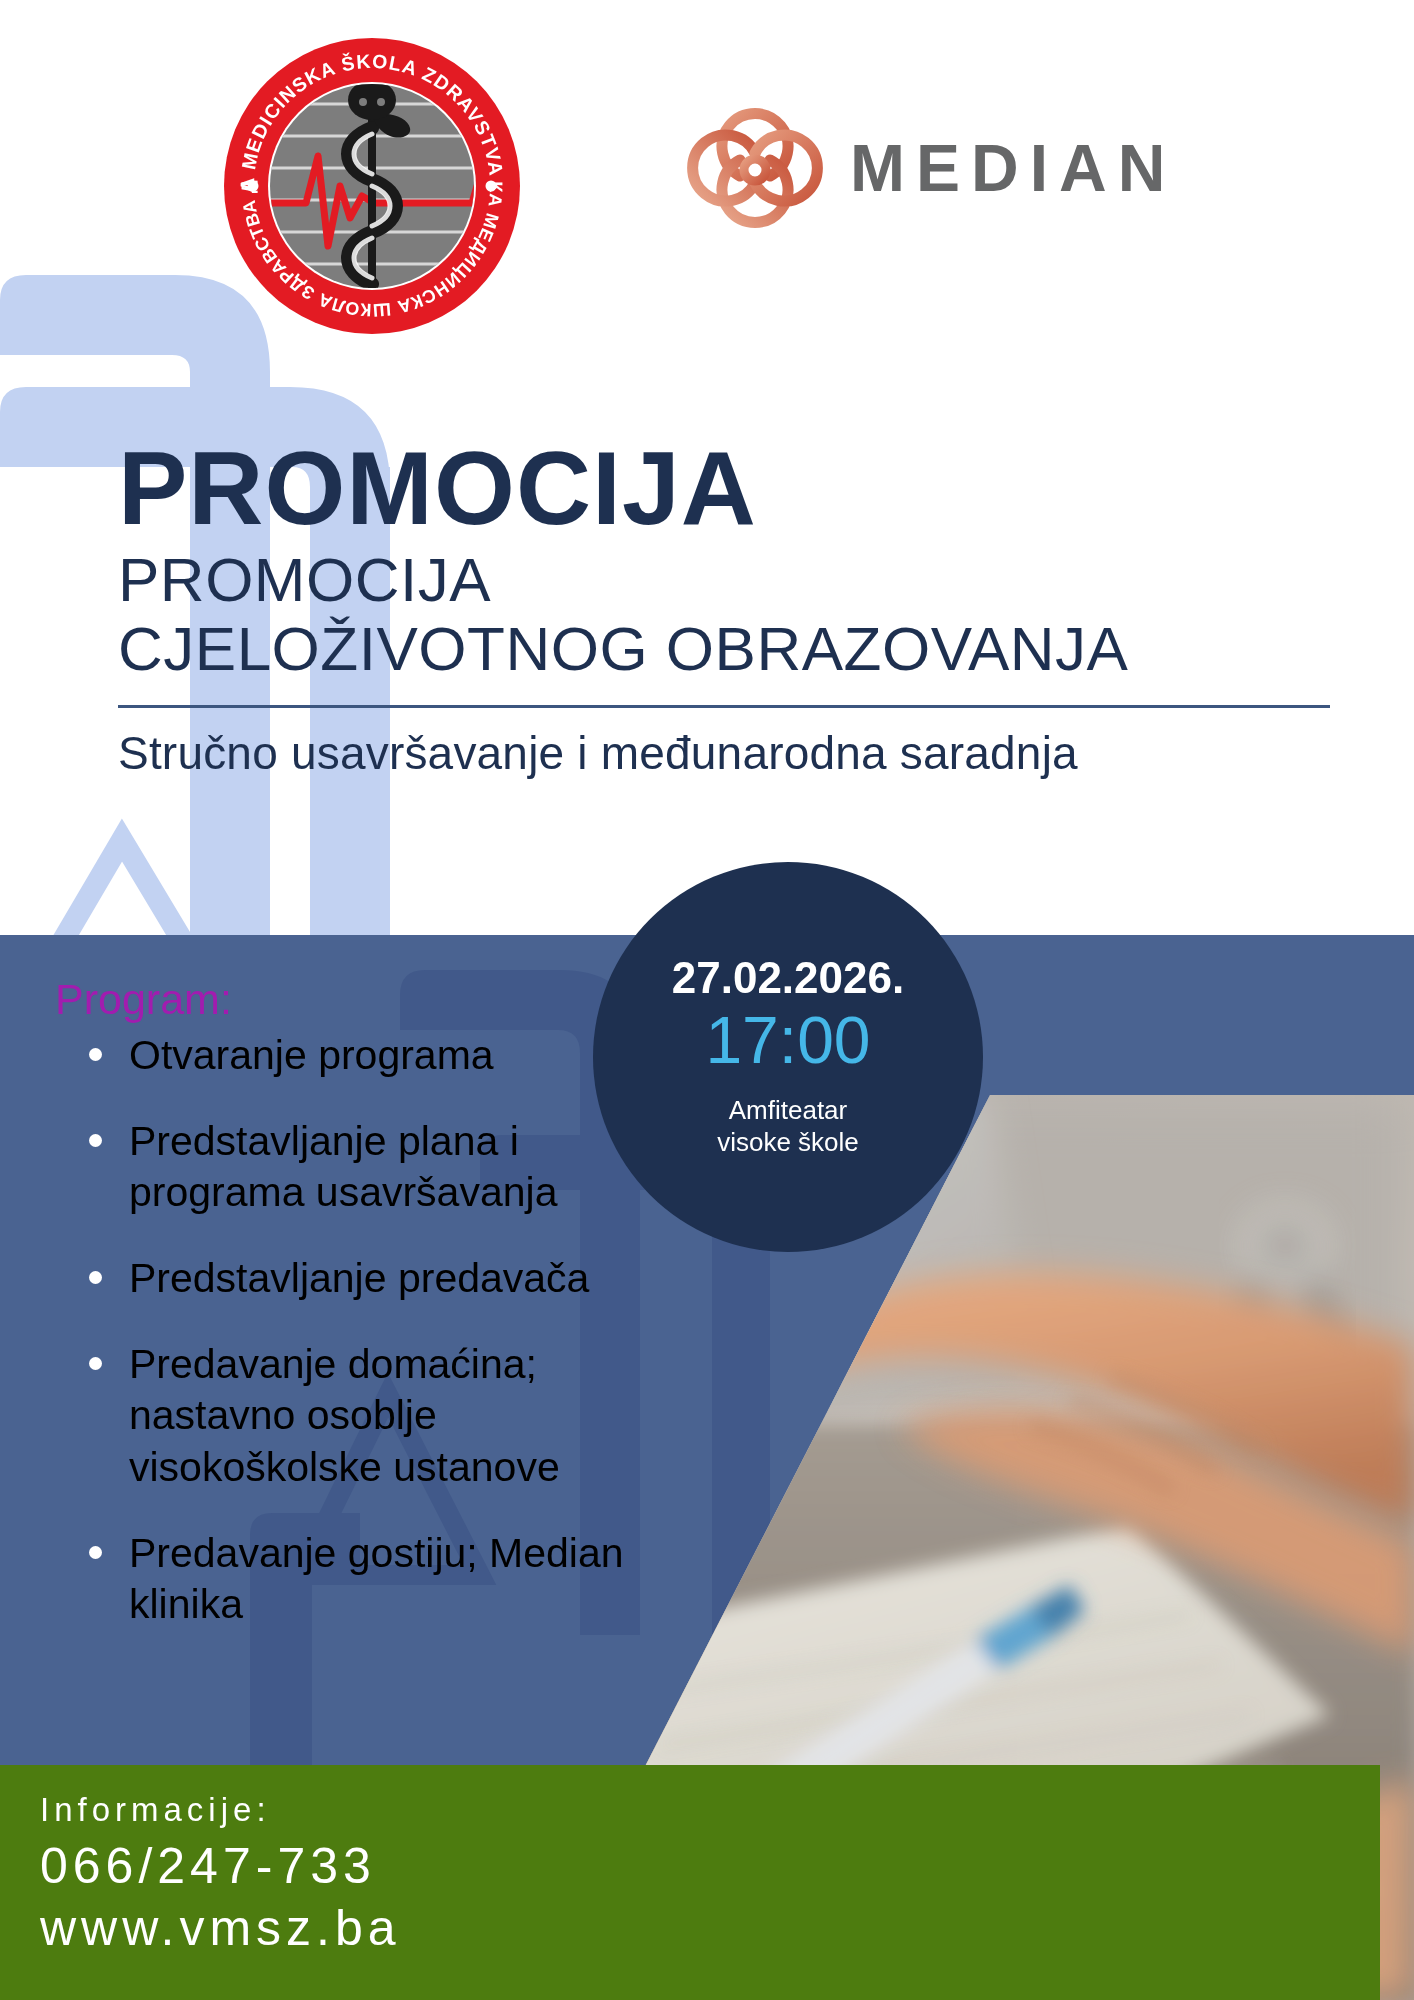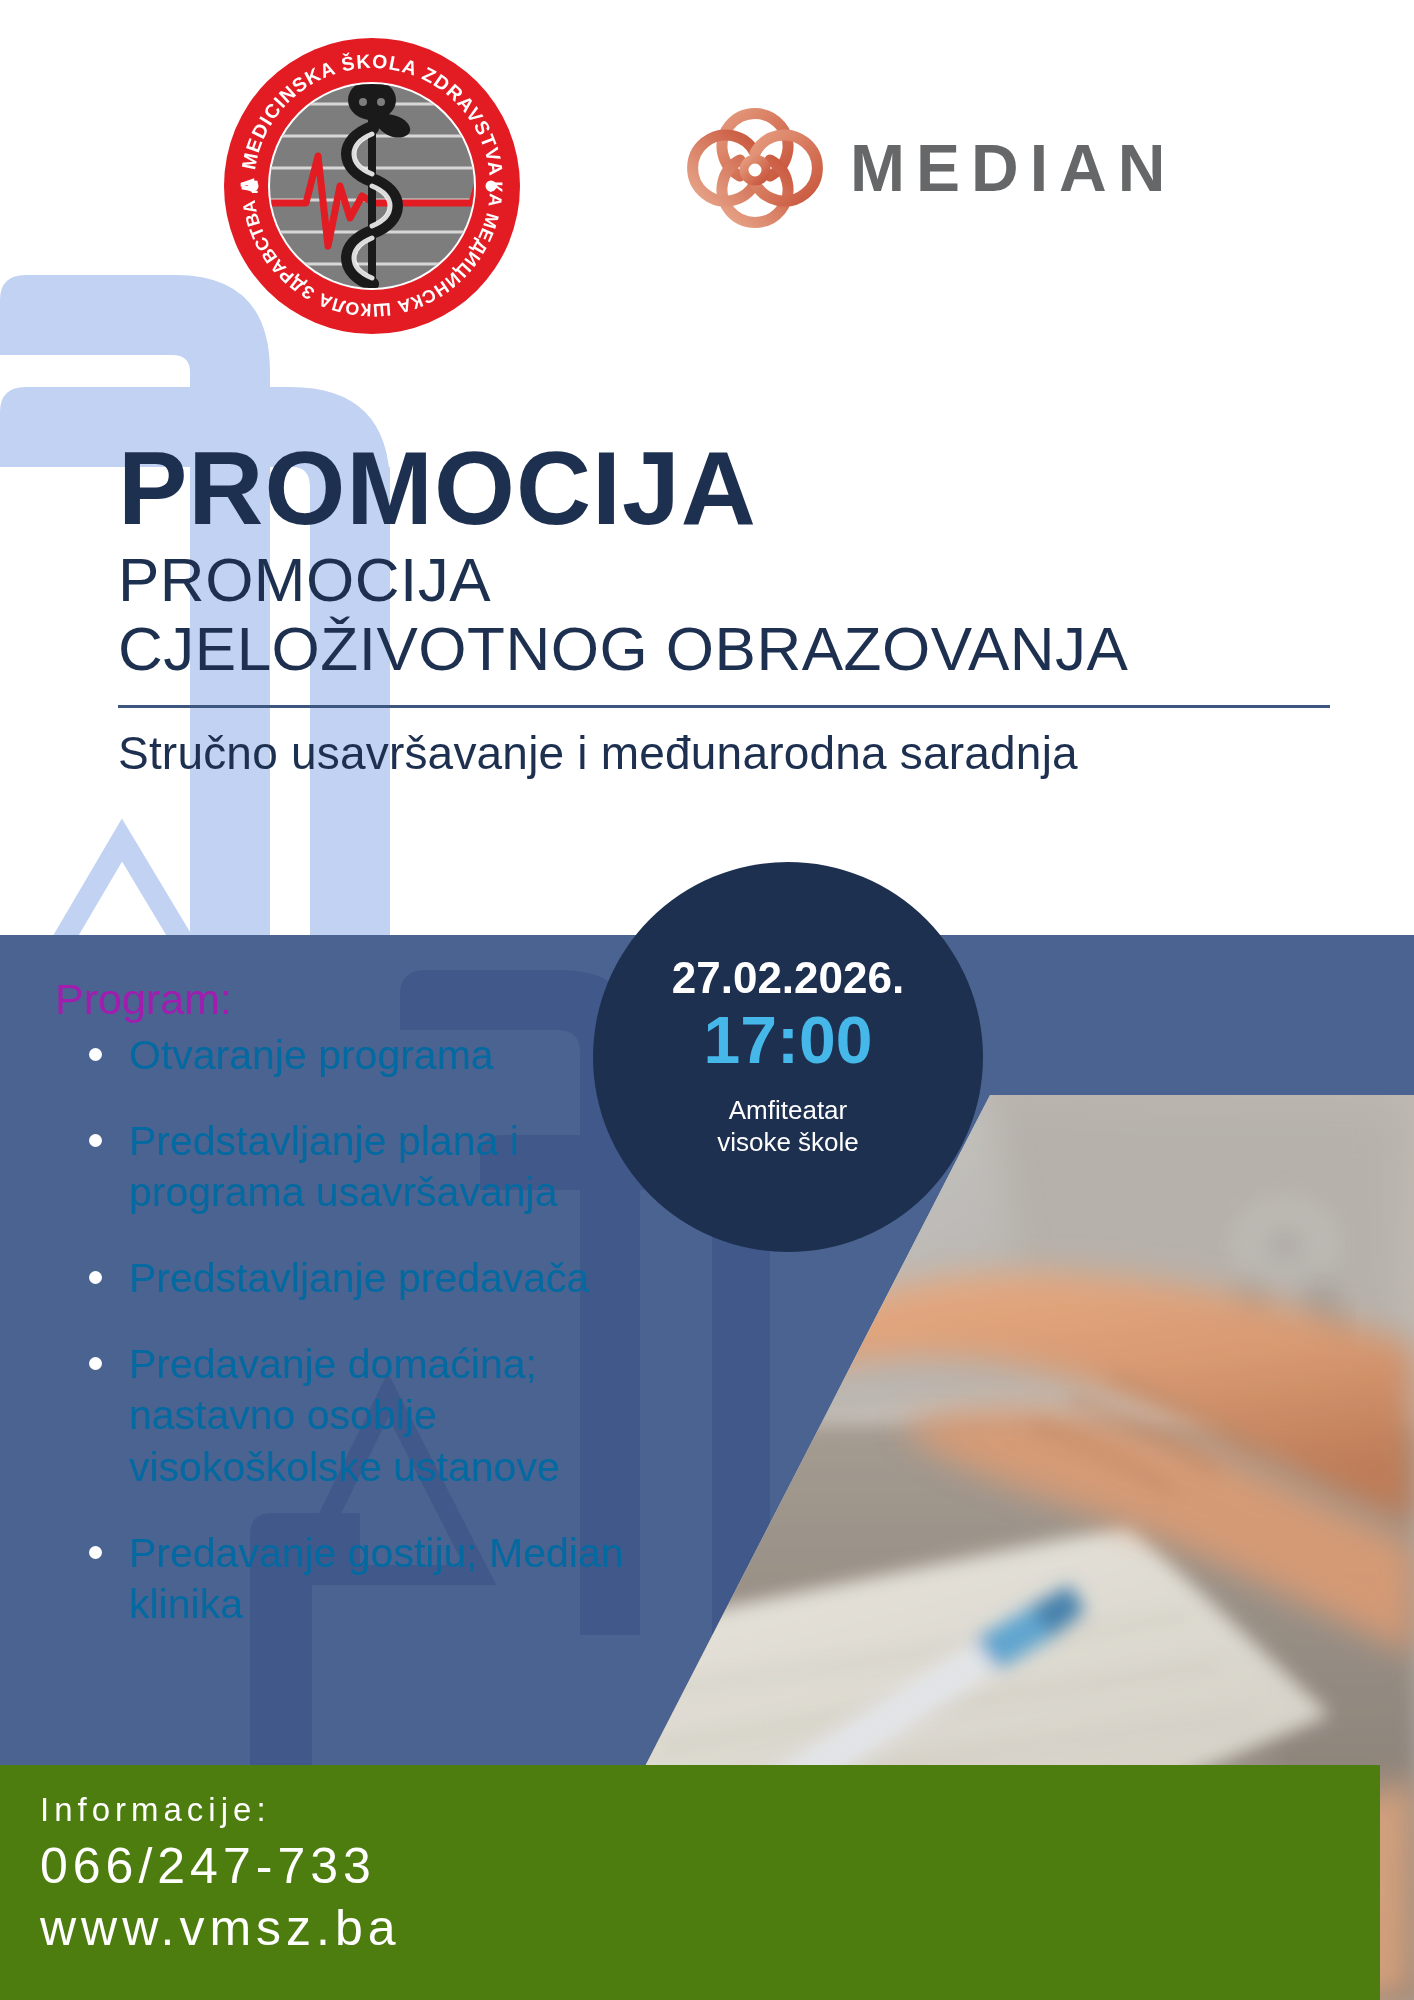--- a/index.html
+++ b/index.html
@@ -43,36 +43,36 @@
   
   .midpanel{
     position:absolute;left:0;top:935px;width:1414px;height:830px;background:#4a6391;z-index:2;
   }
   .panel-deco{position:absolute;inset:0;overflow:hidden;}
 
   .program{position:absolute;left:55px;top:975px;width:640px;z-index:7;color:#ffffff;}
   .program-title{font-size:43px;font-weight:400;margin:0 0 6px 0;color:#a21caf;}
   .program-list{list-style:none;margin:0;padding:0 0 0 26px;}
   .program-list li{
-    position:relative;font-size:41px;line-height:1.26;color:#0369a1;
+    position:relative;font-size:41px;line-height:1.26;color:#000000;
     margin:0 0 34px 0;padding-left:48px;
   }
   .program-list li .bullet{
     position:absolute;left:8px;top:18px;width:13px;height:13px;border-radius:50%;background:#ffffff;
   }
 
   
   .badge{
     position:absolute;left:593px;top:862px;width:390px;height:390px;border-radius:50%;
     background:#1e3050;z-index:9;
     display:flex;flex-direction:column;align-items:center;justify-content:center;
     color:#ffffff;text-align:center;
   }
   .badge-date{font-size:44px;font-weight:700;line-height:1;margin-bottom:6px;}
-  .badge-time{font-size:66px;font-weight:700;color:#45b7e8;line-height:1.05;margin-bottom:20px;}
+  .badge-time{font-size:66px;font-weight:400;color:#45b7e8;line-height:1.05;margin-bottom:20px;}
   .badge-place{font-size:26px;font-weight:400;line-height:1.2;}
 
   
   .photo{
     position:absolute;left:430px;top:1095px;width:984px;height:905px;z-index:4;
     overflow:hidden;
   }
   .photo svg{display:block;}
 
   

